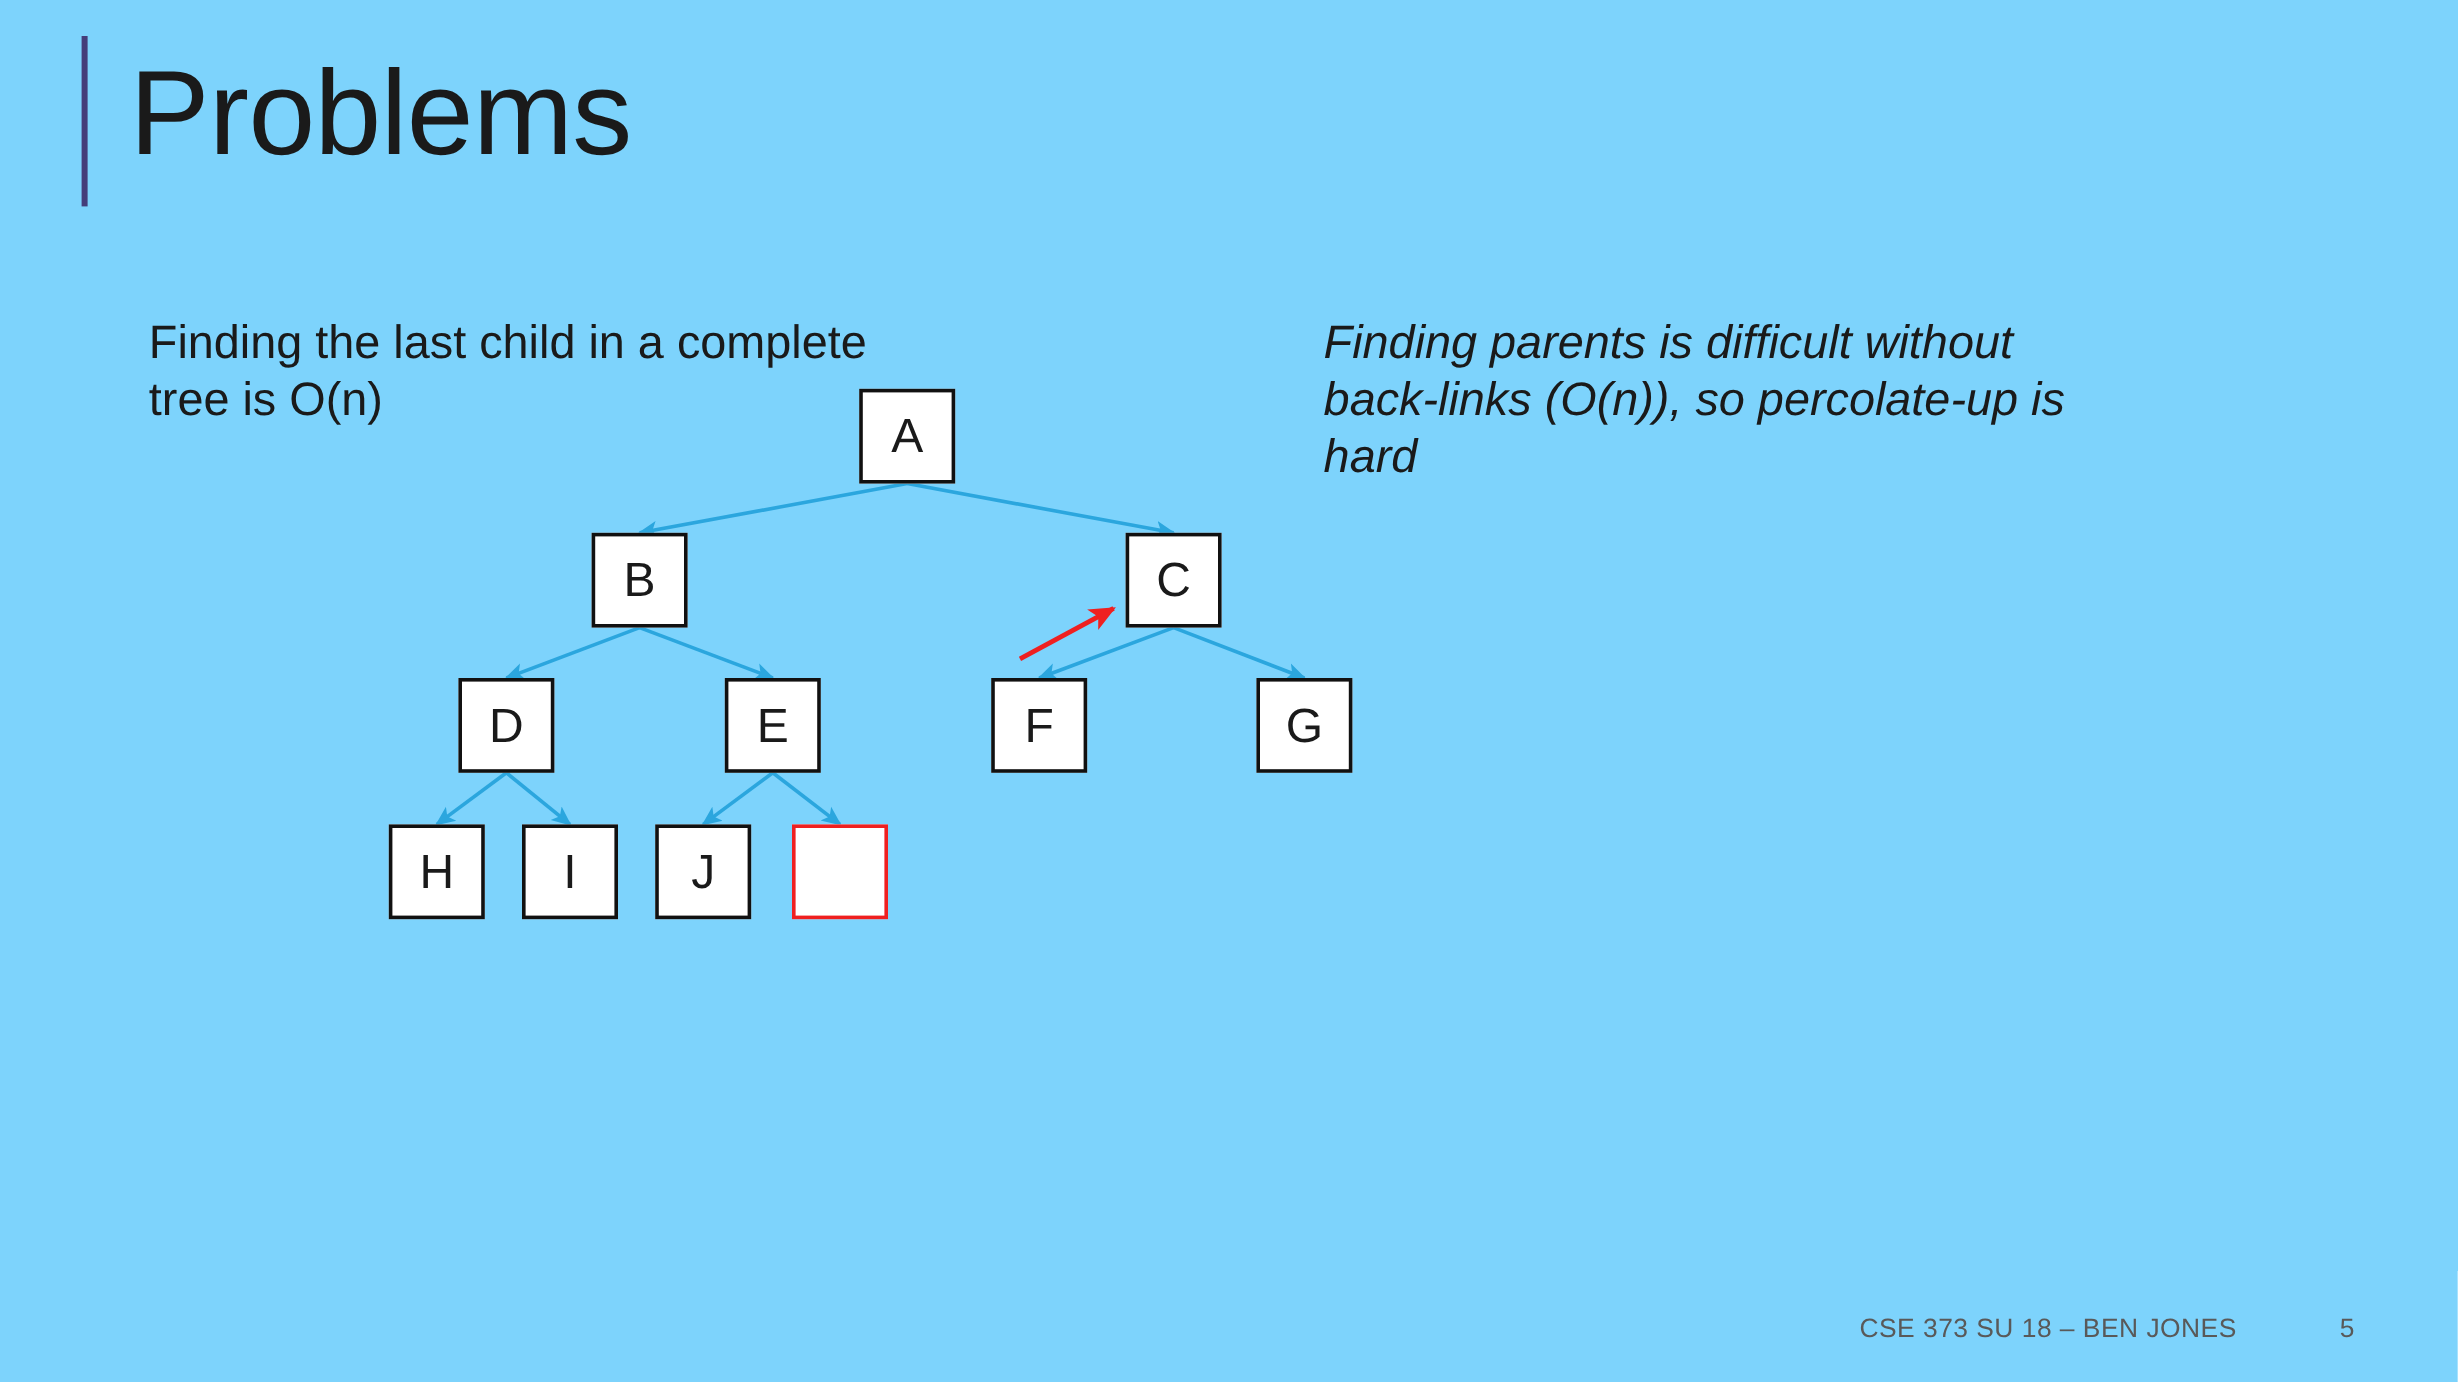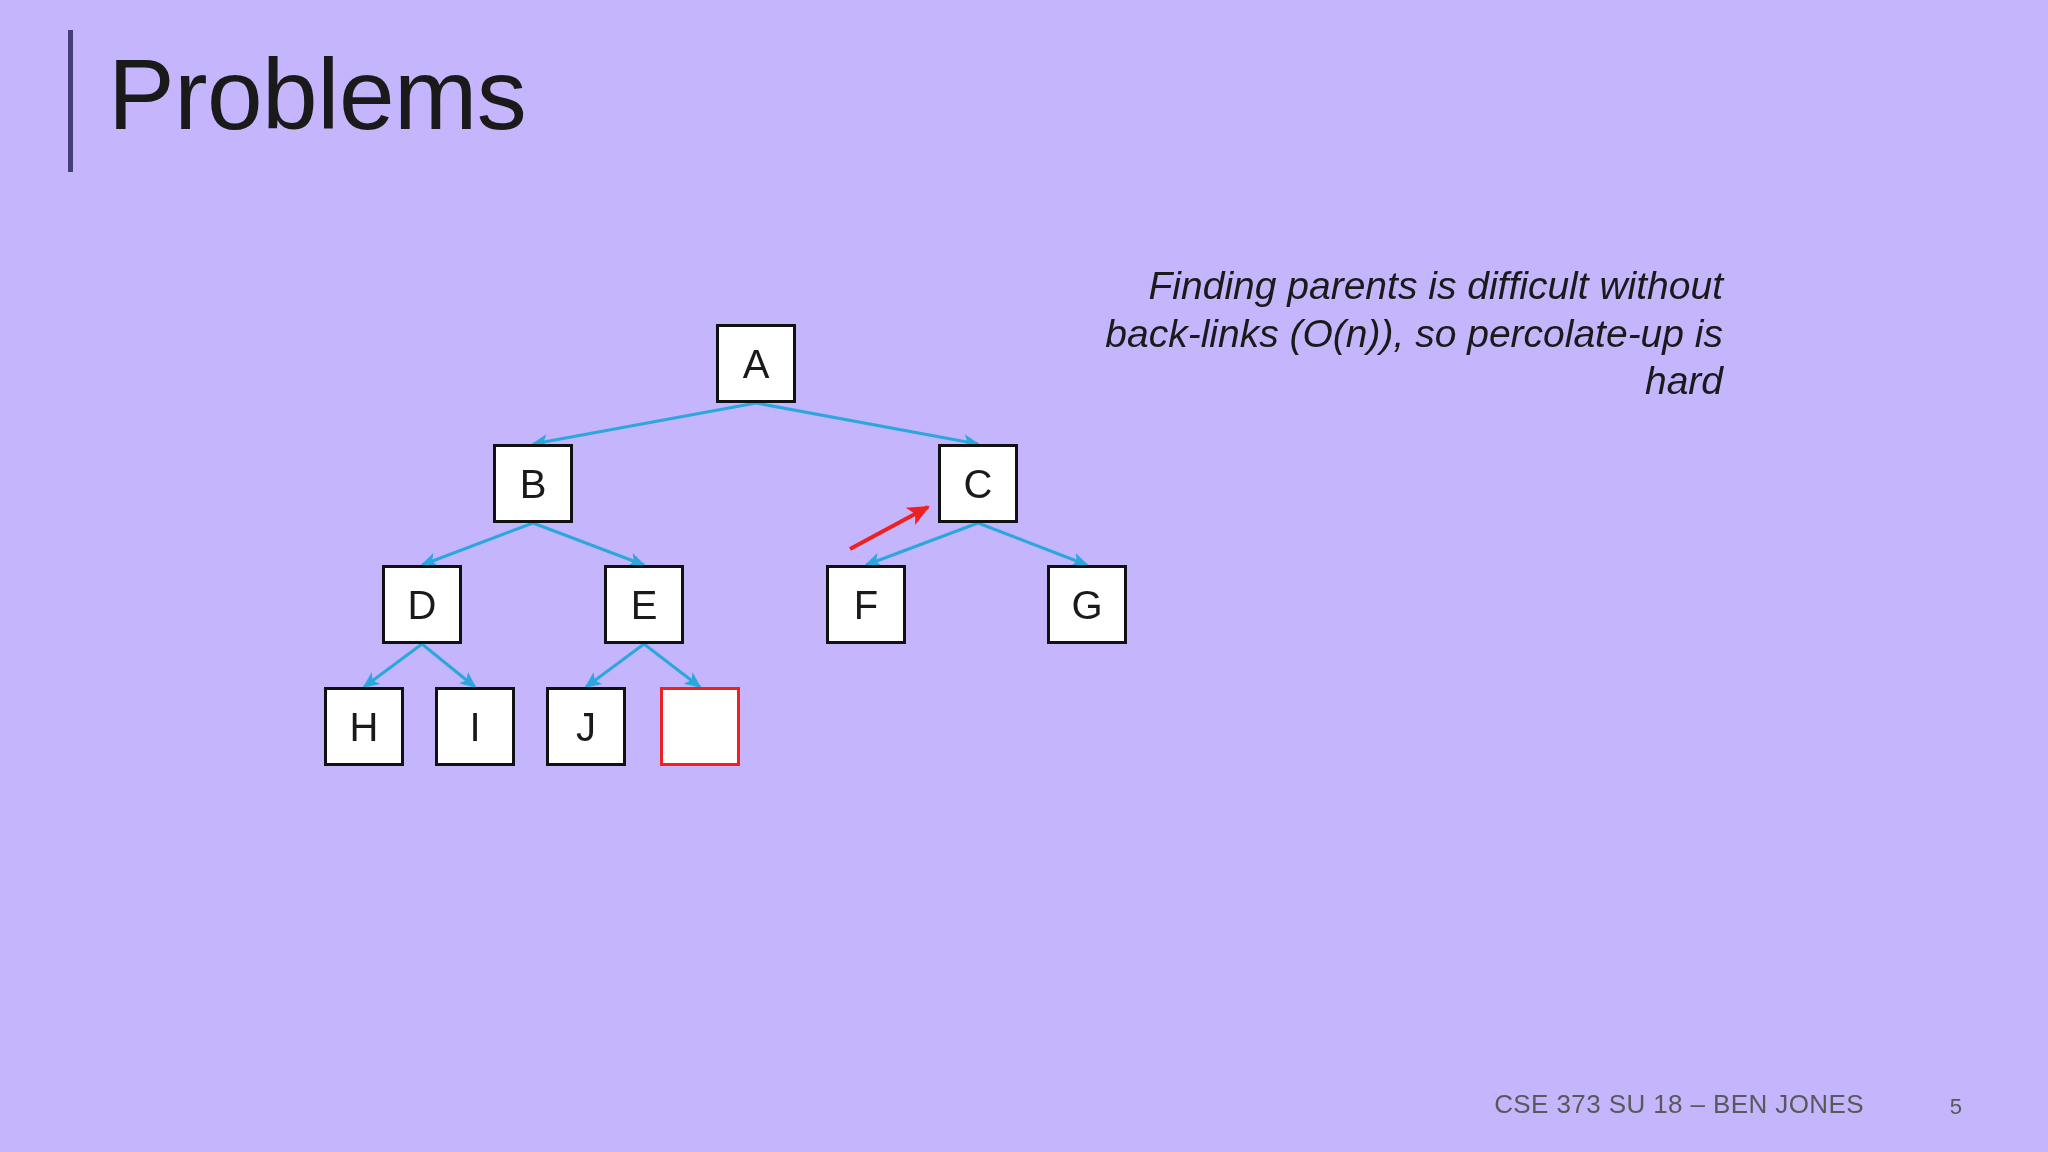--- a/index.html
+++ b/index.html
@@ -12,22 +12,21 @@
     height: 1152px;
     position: relative;
     overflow: hidden;
     font-family: "Liberation Sans", sans-serif;
     color: #000000;
   }
 
   #slide {
     position: absolute;
     inset: 0;
-    background: #c4b5fd;
-    text-align: right;
+    background: #7dd3fc;
   }
 
   
   #title-accent-bar {
     position: absolute;
     left: 68px;
     top: 30px;
     width: 5px;
     height: 142px;
     background: #443d7a;
@@ -86,21 +85,21 @@
   }
   .tree-node.empty-node {
     border-color: #ef2020;
   }
 
   
   #footer-course {
     position: absolute;
     right: 184px;
     bottom: 32px;
-    font-size: 26px;
+    font-size: 22px;
     letter-spacing: 0.4px;
     color: #595959;
     white-space: nowrap;
     margin-left: 25px;
   }
   #footer-page-number {
     position: absolute;
     right: 86px;
     bottom: 32px;
     font-size: 22px;
@@ -108,20 +107,21 @@
   }
 </style>
 </head>
 <body>
 
 <div id="slide">
 
   <div id="title-accent-bar"></div>
   <div id="page-title">Problems</div>
 
+  <div class="body-col" id="body-left">Finding the last child in a complete tree is O(n)</div>
   <div class="body-col" id="body-right">Finding parents is difficult without back-links (O(n)), so percolate-up is hard</div>
 
   <div id="tree-diagram">
     <svg id="tree-edges" viewBox="0 0 2048 1152" xmlns="http://www.w3.org/2000/svg">
         <defs>
           <marker id="arrow-blue" viewBox="0 0 10 10" refX="9" refY="5" markerWidth="5.5" markerHeight="5.5" orient="auto-start-reverse">
             <path d="M 0 0.6 L 10 5 L 0 9.4 L 2.4 5 Z" fill="#2ba6de"></path>
           </marker>
           <marker id="arrow-red" viewBox="0 0 10 10" refX="9" refY="5" markerWidth="5.5" markerHeight="5.5" orient="auto-start-reverse">
             <path d="M 0 0.6 L 10 5 L 0 9.4 L 2.4 5 Z" fill="#ef2020"></path>

